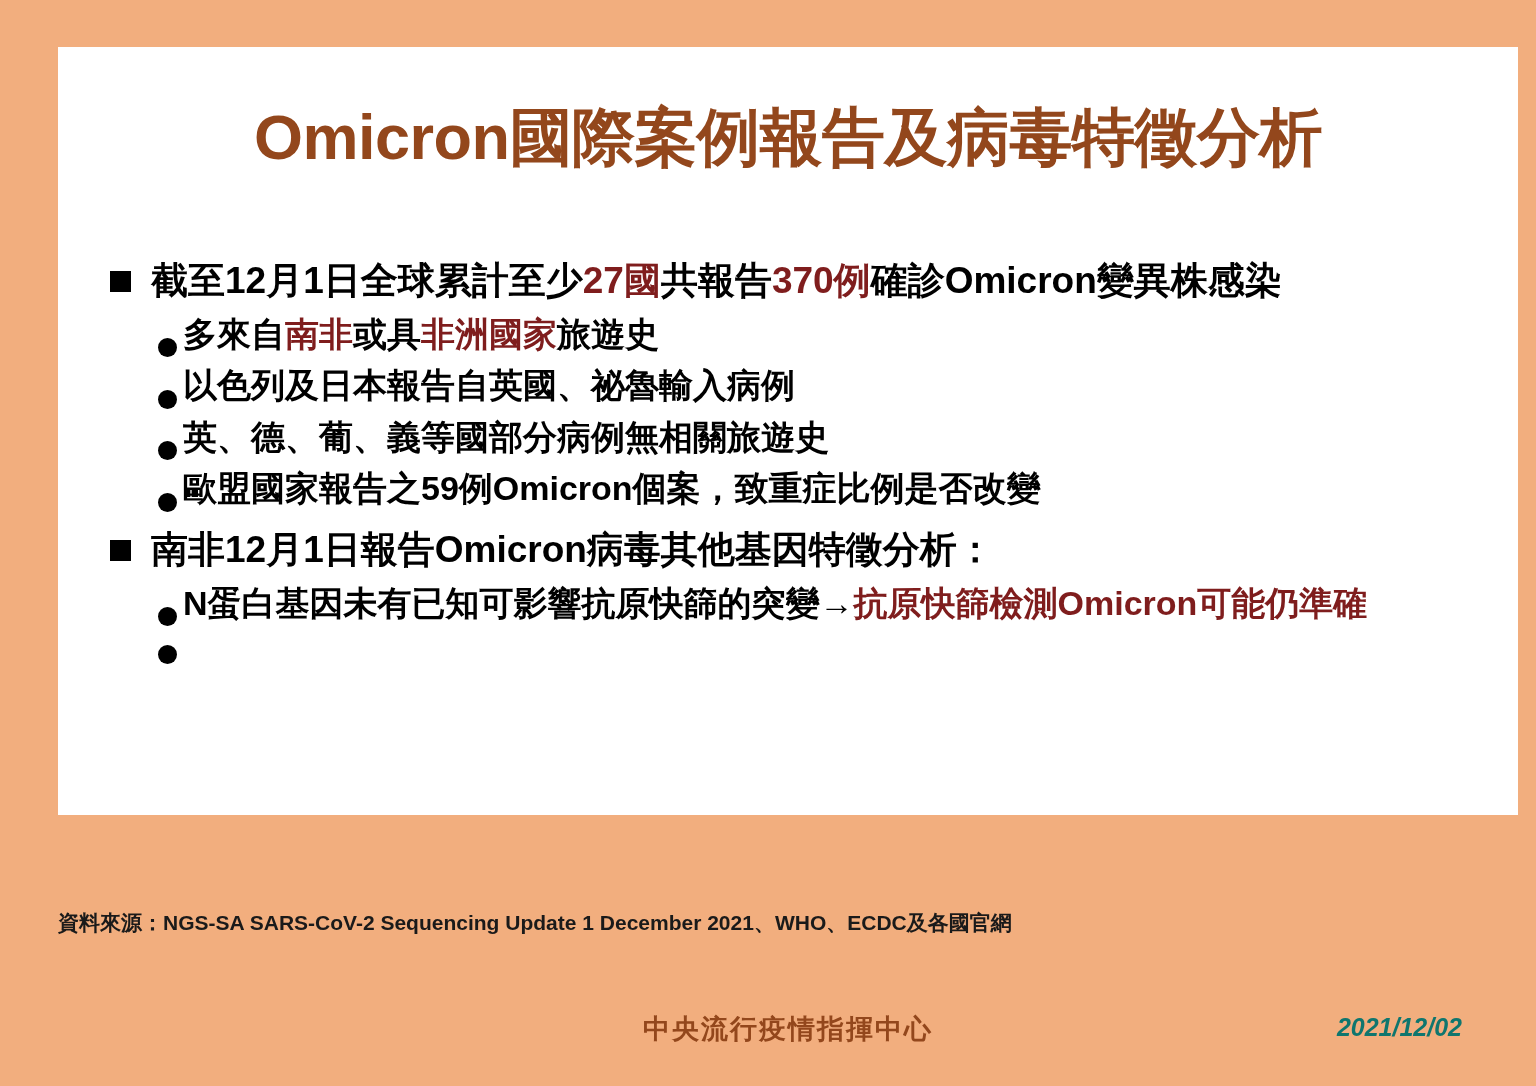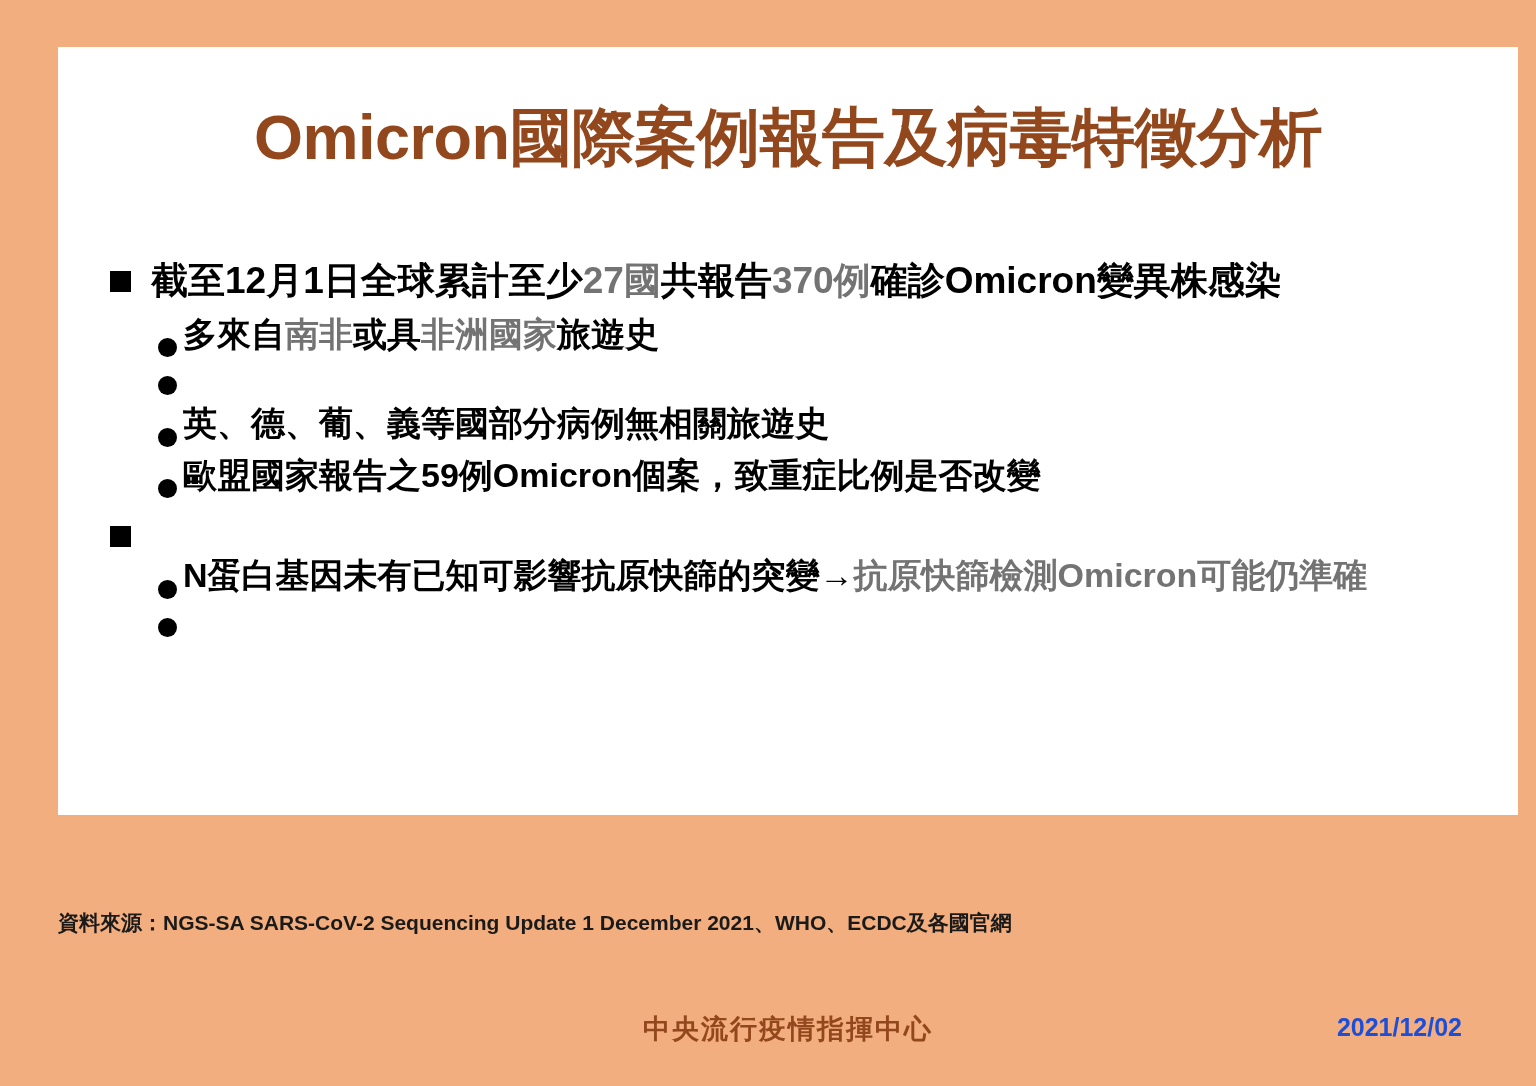--- a/index.html
+++ b/index.html
@@ -88,21 +88,21 @@
   .lvl2 .dot {
     flex: 0 0 auto;
     width: 19px;
     height: 19px;
     border-radius: 50%;
     background: #000000;
     margin-top: 13px;
     margin-right: 6px;
   }
 
-  .blue  { color: #737373; }
+  .blue  { color: #7f1d1d; }
   .black { color: #000000; }
 
   .gap-before { margin-top: 14px; }
 
   
   .source {
     position: absolute;
     left: 0;
     top: 862px;
     width: 1460px;
@@ -126,21 +126,22 @@
     font-weight: bold;
     color: #93471C;
     letter-spacing: 2px;
   }
   .footer-date {
     position: absolute;
     right: 56px;
     top: 966px;
     font-size: 25px;
     font-weight: bold;
-    color: #1d4ed8;
+    color: #0f766e;
+    font-style: italic;
   }
 </style>
 </head>
 <body>
 
 <div class="slide">
   <div class="inner-card">
 
     <div class="title">Omicron國際案例報告及病毒特徵分析</div>
 
@@ -151,34 +152,36 @@
         <span><span class="black">截至12月1日全球累計至少</span><span class="blue">27國</span><span class="black">共報告</span><span class="blue">370例</span><span class="black">確診Omicron變異株感染</span></span>
       </div>
 
       <div class="lvl2">
         <span class="dot"></span>
         <span><span class="black">多來自</span><span class="blue">南非</span><span class="black">或具</span><span class="blue">非洲國家</span><span class="black">旅遊史</span></span>
       </div>
 
       <div class="lvl2">
         <span class="dot"></span>
+        <span>以色列及日本報告自英國、祕魯輸入病例</span>
       </div>
 
       <div class="lvl2">
         <span class="dot"></span>
         <span>英、德、葡、義等國部分病例無相關旅遊史</span>
       </div>
 
       <div class="lvl2">
         <span class="dot"></span>
         <span>歐盟國家報告之59例Omicron個案，致重症比例是否改變</span>
       </div>
 
       <div class="lvl1 gap-before">
         <span class="sq"></span>
+        <span>南非12月1日報告Omicron病毒其他基因特徵分析：</span>
       </div>
 
 
       <div class="lvl2">
         <span class="dot"></span>
         <span><span class="black">N蛋白基因未有已知可影響抗原快篩的突變→</span><span class="blue">抗原快篩檢測Omicron可能仍準確</span></span>
       </div>
 
       <div class="lvl2">
         <span class="dot"></span>

